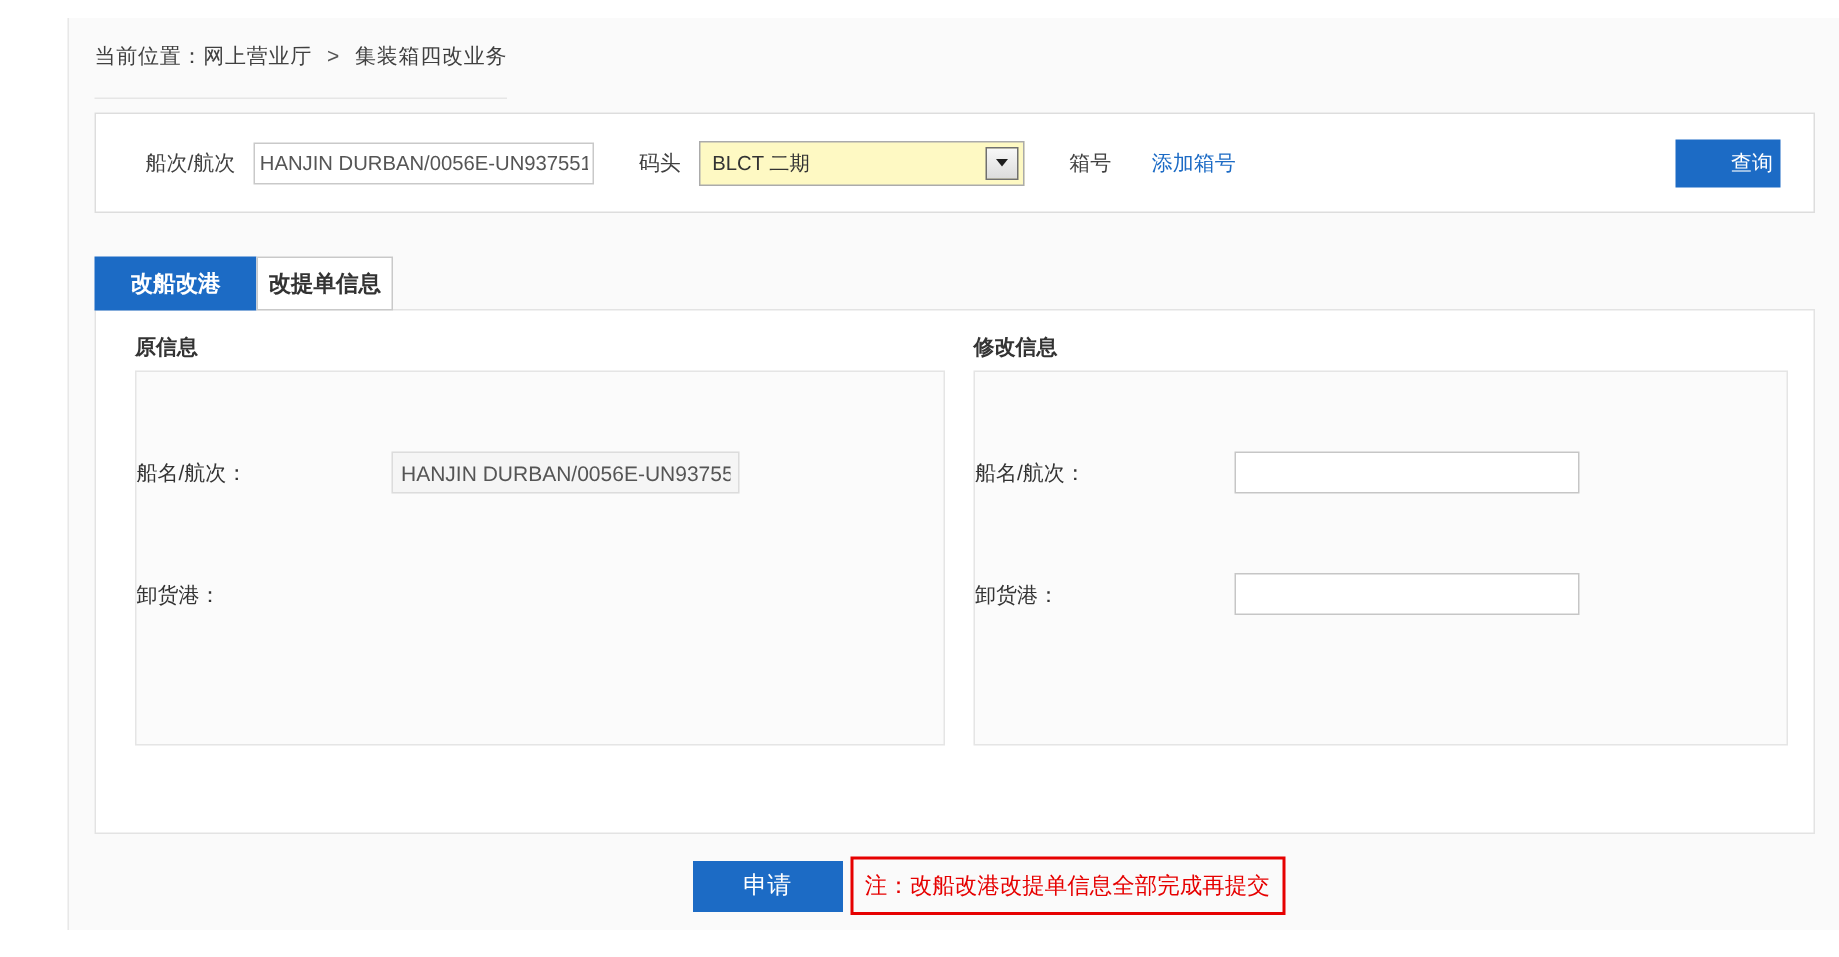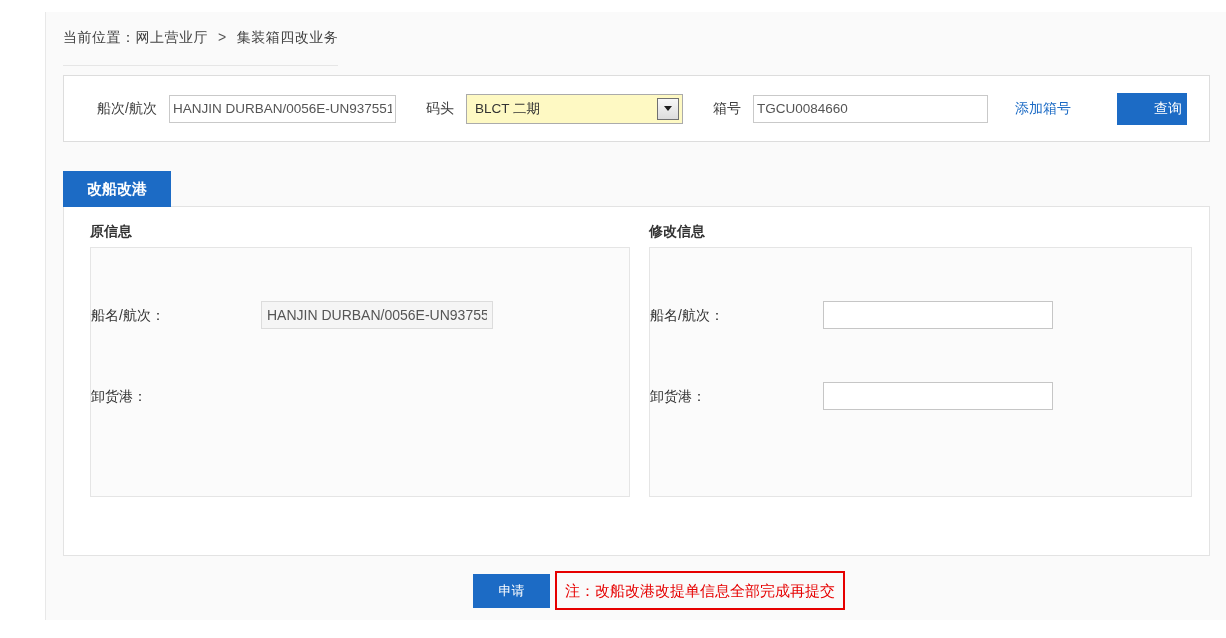--- a/index.html
+++ b/index.html
@@ -56,21 +56,21 @@
   #box-orig .flabel { width:170px; }
   #box-mod .flabel { width:173px; }
   .frow input { height:28px; font-size:14px; padding:0 5px;
                 font-family:"Liberation Sans","DejaVu Sans",sans-serif; }
   #box-orig .frow input { width:232px; background:#f5f5f5; border:1px solid #dcdcdc; color:#555; }
   #box-mod .frow input { width:230px; background:#fff; border:1px solid #c6c6c6; color:#333; }
 
   
   .bottom-row { margin-top:15px; display:flex; justify-content:center; align-items:center;
                 gap:5px; padding-left:45px; }
-  #apply-btn { width:77px; height:34px; font-size:13px; }
+  #apply-btn { width:100px; height:34px; font-size:16px; }
   .note-box { border:2px solid #e60000; color:#e60000; font-size:15px; height:39px;
               line-height:35px; padding:0 8px; white-space:nowrap; background:#fafafa; }
 </style>
 </head>
 <body>
 
 <div class="page">
 
   <div class="breadcrumb">
     <span>当前位置：</span><span>网上营业厅</span><span class="sep">&gt;</span><span>集装箱四改业务</span>
@@ -80,27 +80,27 @@
     <label>船次/航次</label>
     <input id="vessel-input" class="txt" type="text" value="HANJIN DURBAN/0056E-UN937551" style="">
     <label class="lbl-gap">码头</label>
     <div class="sel">
       <span class="sel-text">BLCT 二期</span>
       <span class="sel-btn">
           <span class="tri"></span>
         </span>
     </div>
     <label class="lbl-gap">箱号</label>
-    <input id="container-input" class="txt" type="text" value="TGCU0084660" style="">
     <a href="#" class="add-link">添加箱号</a>
     <button id="query-btn" class="btn">查询</button>
   </div>
 
   <div class="tabs">
     <div class="tab active">改船改港</div>
+    <div class="tab inactive">改提单信息</div>
   </div>
 
   <div class="content-box">
     <div class="panel-title" id="title-orig">原信息</div>
     <div class="panel-title" id="title-mod">修改信息</div>
 
     <div class="panel-box" id="box-orig">
       <div class="frow">
         <span class="flabel">船名/航次：</span>
         <input type="text" readonly="" value="HANJIN DURBAN/0056E-UN937551" style="">

